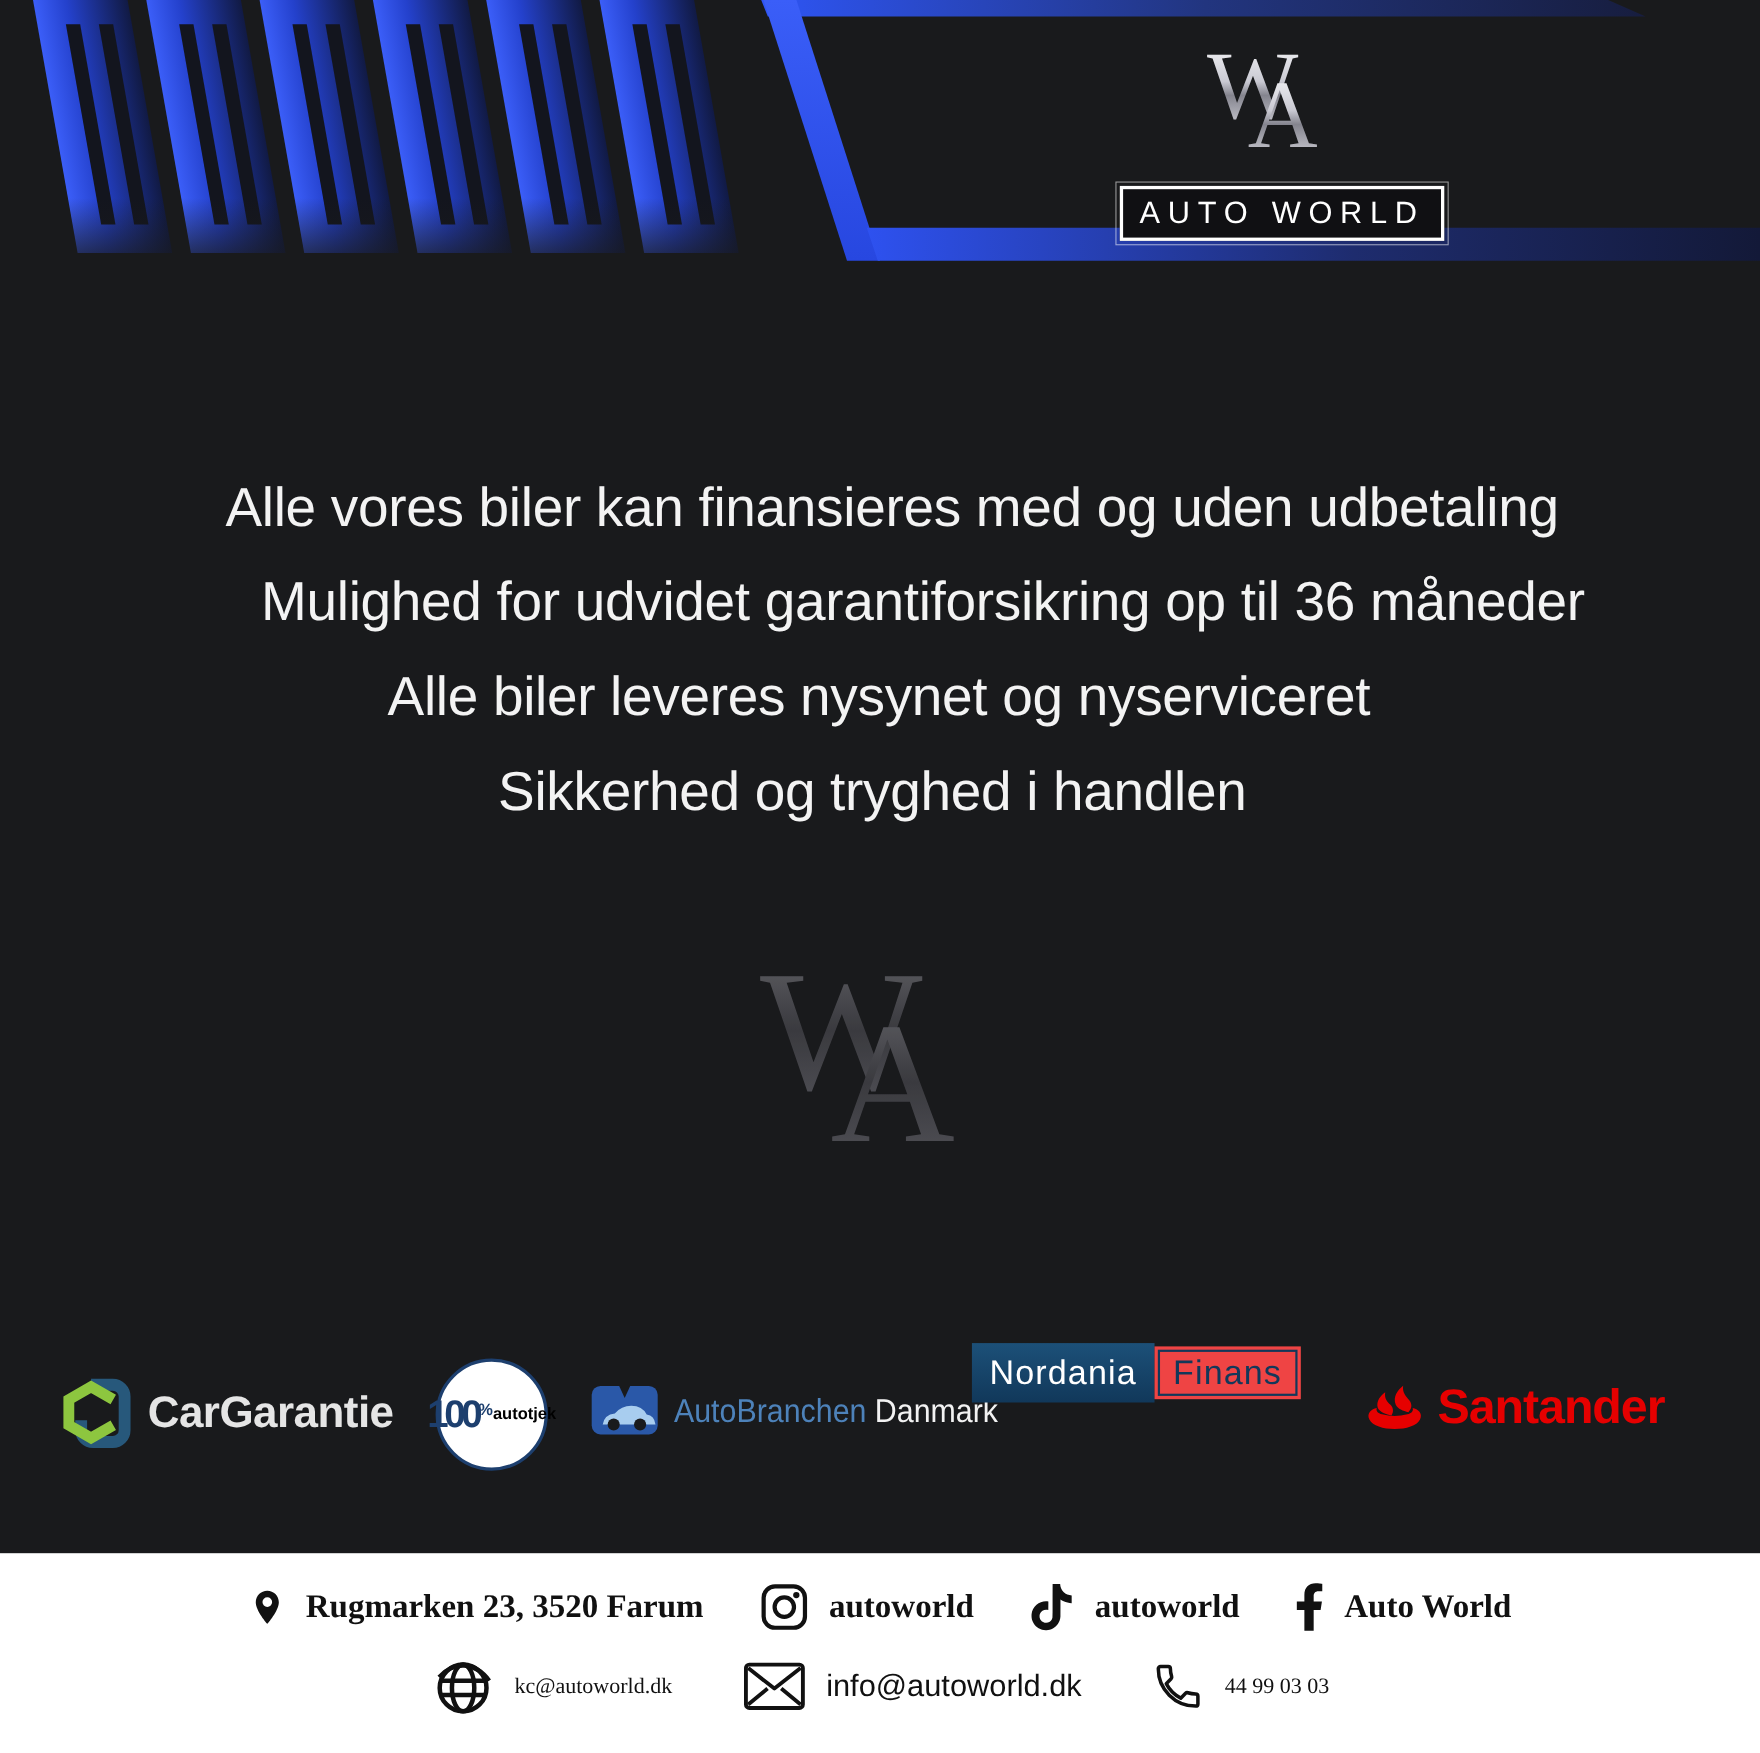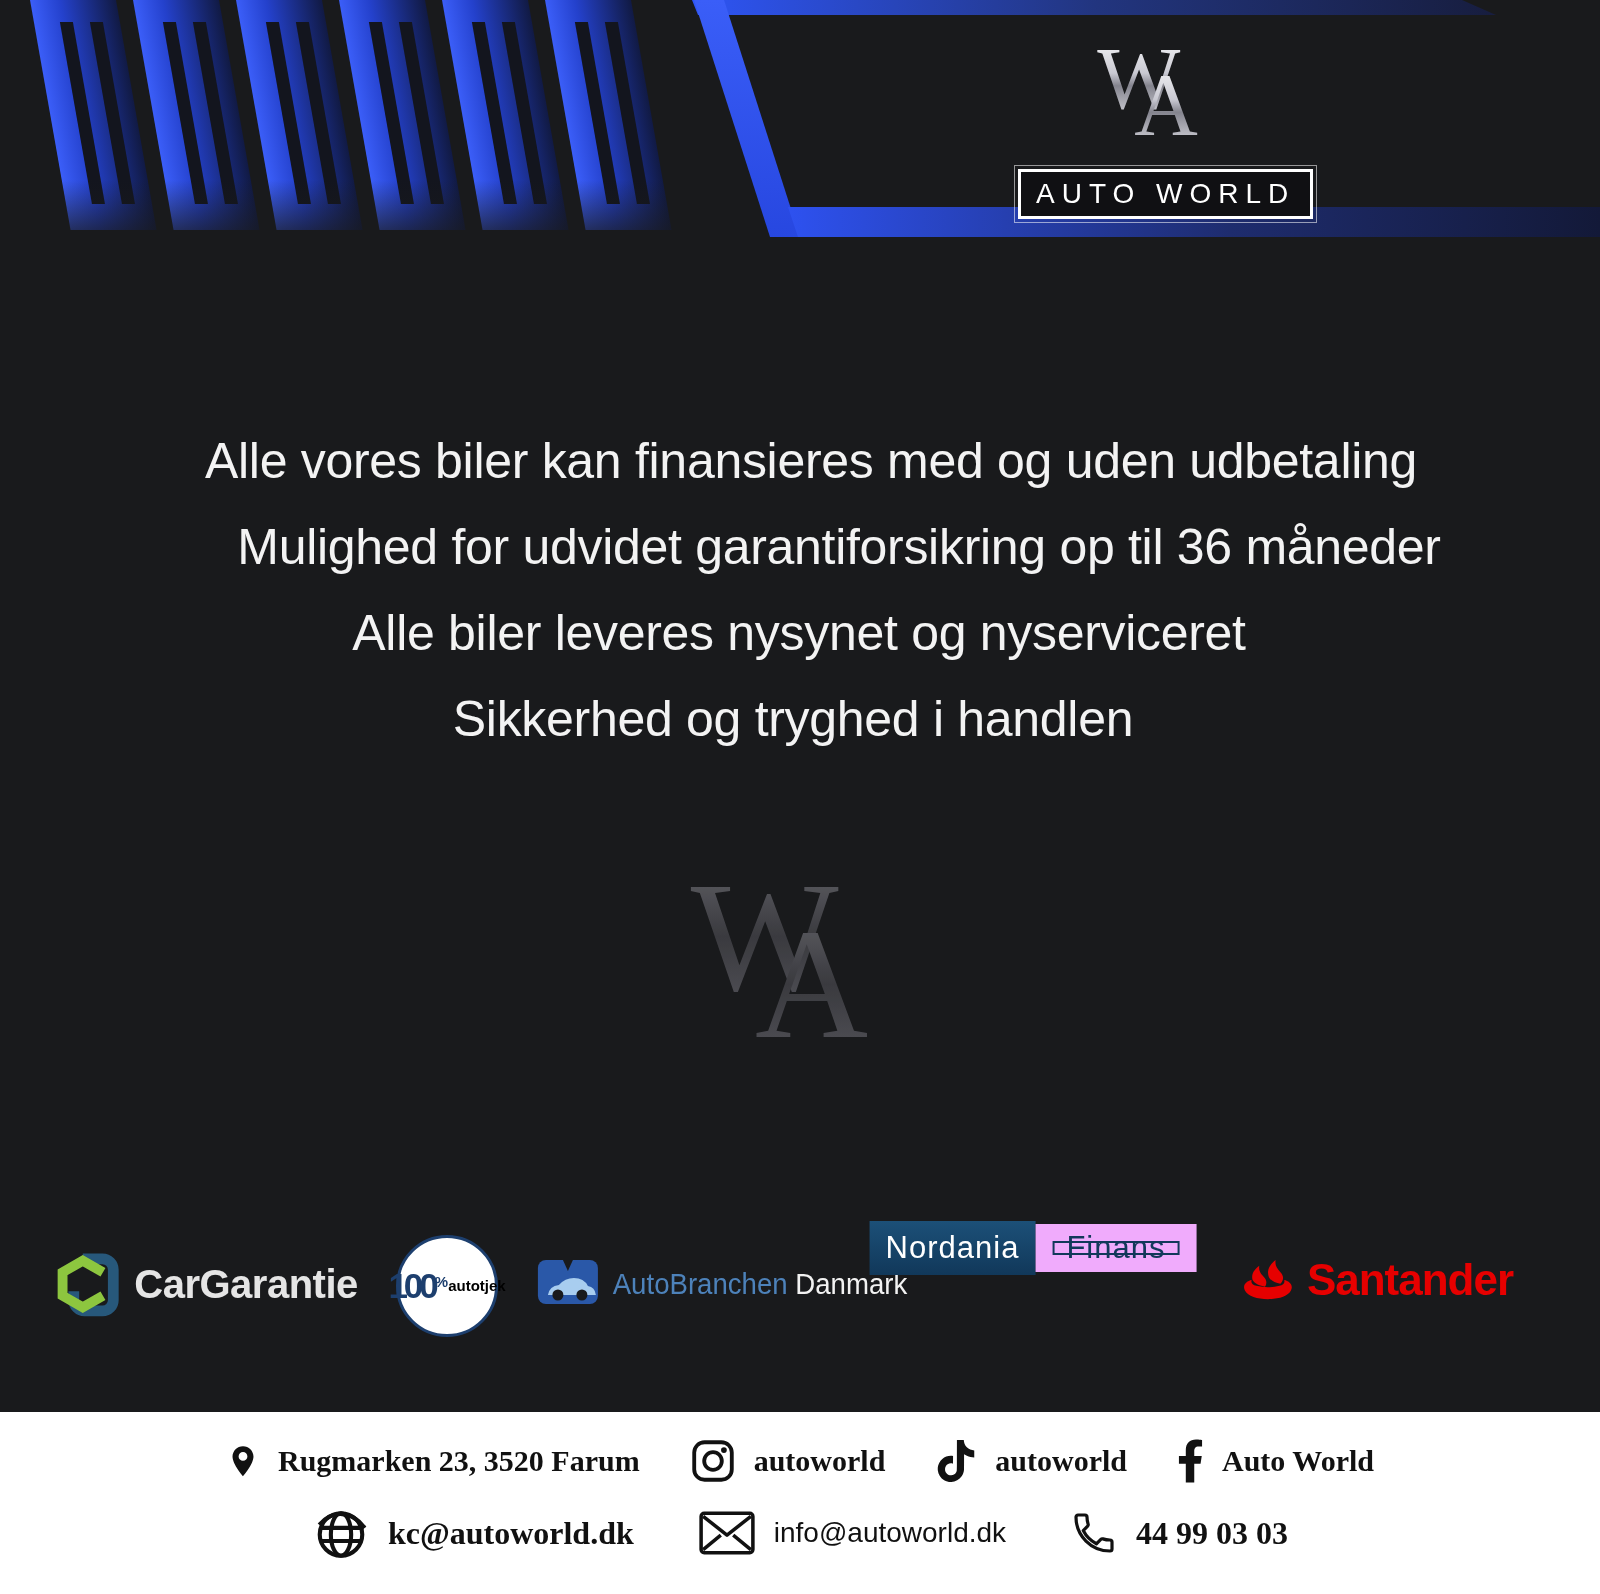--- a/index.html
+++ b/index.html
@@ -30,33 +30,33 @@
   .atj-pct{font-size:15px;font-weight:800;letter-spacing:0;margin-top:-4px;}
   .atj-label{color:#000000;font-size:15px;font-weight:700;letter-spacing:0;margin-top:-1px;}
   .abd{left:705px;top:1284px;display:flex;align-items:center;}
   .abd-icon{margin-left:46px;margin-bottom:4px;}
   .abd-text{font-size:30px;transform:scaleX(.92);white-space:nowrap;}
   .abd-p1{color:#4d82ba;}
   .abd-p2{color:#f2f2f2;}
   .ndf{left:1033px;top:1248px;height:54px;}
   .ndf-left{background:linear-gradient(180deg,#1c5078,#11385a);color:#ffffff;font-size:31px;
             letter-spacing:1px;display:flex;align-items:center;padding:0 16px;height:100%;}
-  .ndf-right{background:#f0abfc;padding:17px;height:48px;box-sizing:border-box;}
+  .ndf-right{background:#ef4444;padding:3px;height:48px;box-sizing:border-box;}
   .ndf-right-inner{border:2px solid #12385a;color:#12385a;font-size:31px;letter-spacing:1px;
             display:flex;align-items:center;height:100%;box-sizing:border-box;padding:0 12px;}
   .san{left:1376px;top:1280px;gap:10px;}
   .san-label{color:#e60000;font-size:44px;font-weight:700;letter-spacing:-1px;}
   
   .footer{position:absolute;top:1412px;left:0;width:1600px;height:182px;background:#ffffff;color:#111;}
   .f-row{display:flex;justify-content:center;align-items:center;}
   .f-row1{margin-top:16px;height:66px;gap:50px;align-items:center;}
   .f-row2{margin-top:6px;height:66px;gap:64px;}
   .f-item{display:flex;align-items:center;gap:18px;}
   .f-serif{font-family:"Liberation Serif",serif;font-weight:700;font-size:30px;}
-  .f-serif-sm{font-family:"Liberation Serif",serif;font-weight:700;font-size:32px;}
+  .f-serif-sm{font-family:"Liberation Serif",serif;font-weight:400;font-size:20px;}
   .f-sans-sm{font-family:"Liberation Sans",sans-serif;font-weight:400;font-size:28px;}
 </style>
 </head>
 <body>
 
 <div class="canvas">
 
   <svg class="hdr-svg" width="1600" height="252" viewBox="0 0 1600 252">
     <defs>
       <linearGradient id="gUnit" x1="0" y1="0" x2="1" y2="0">

